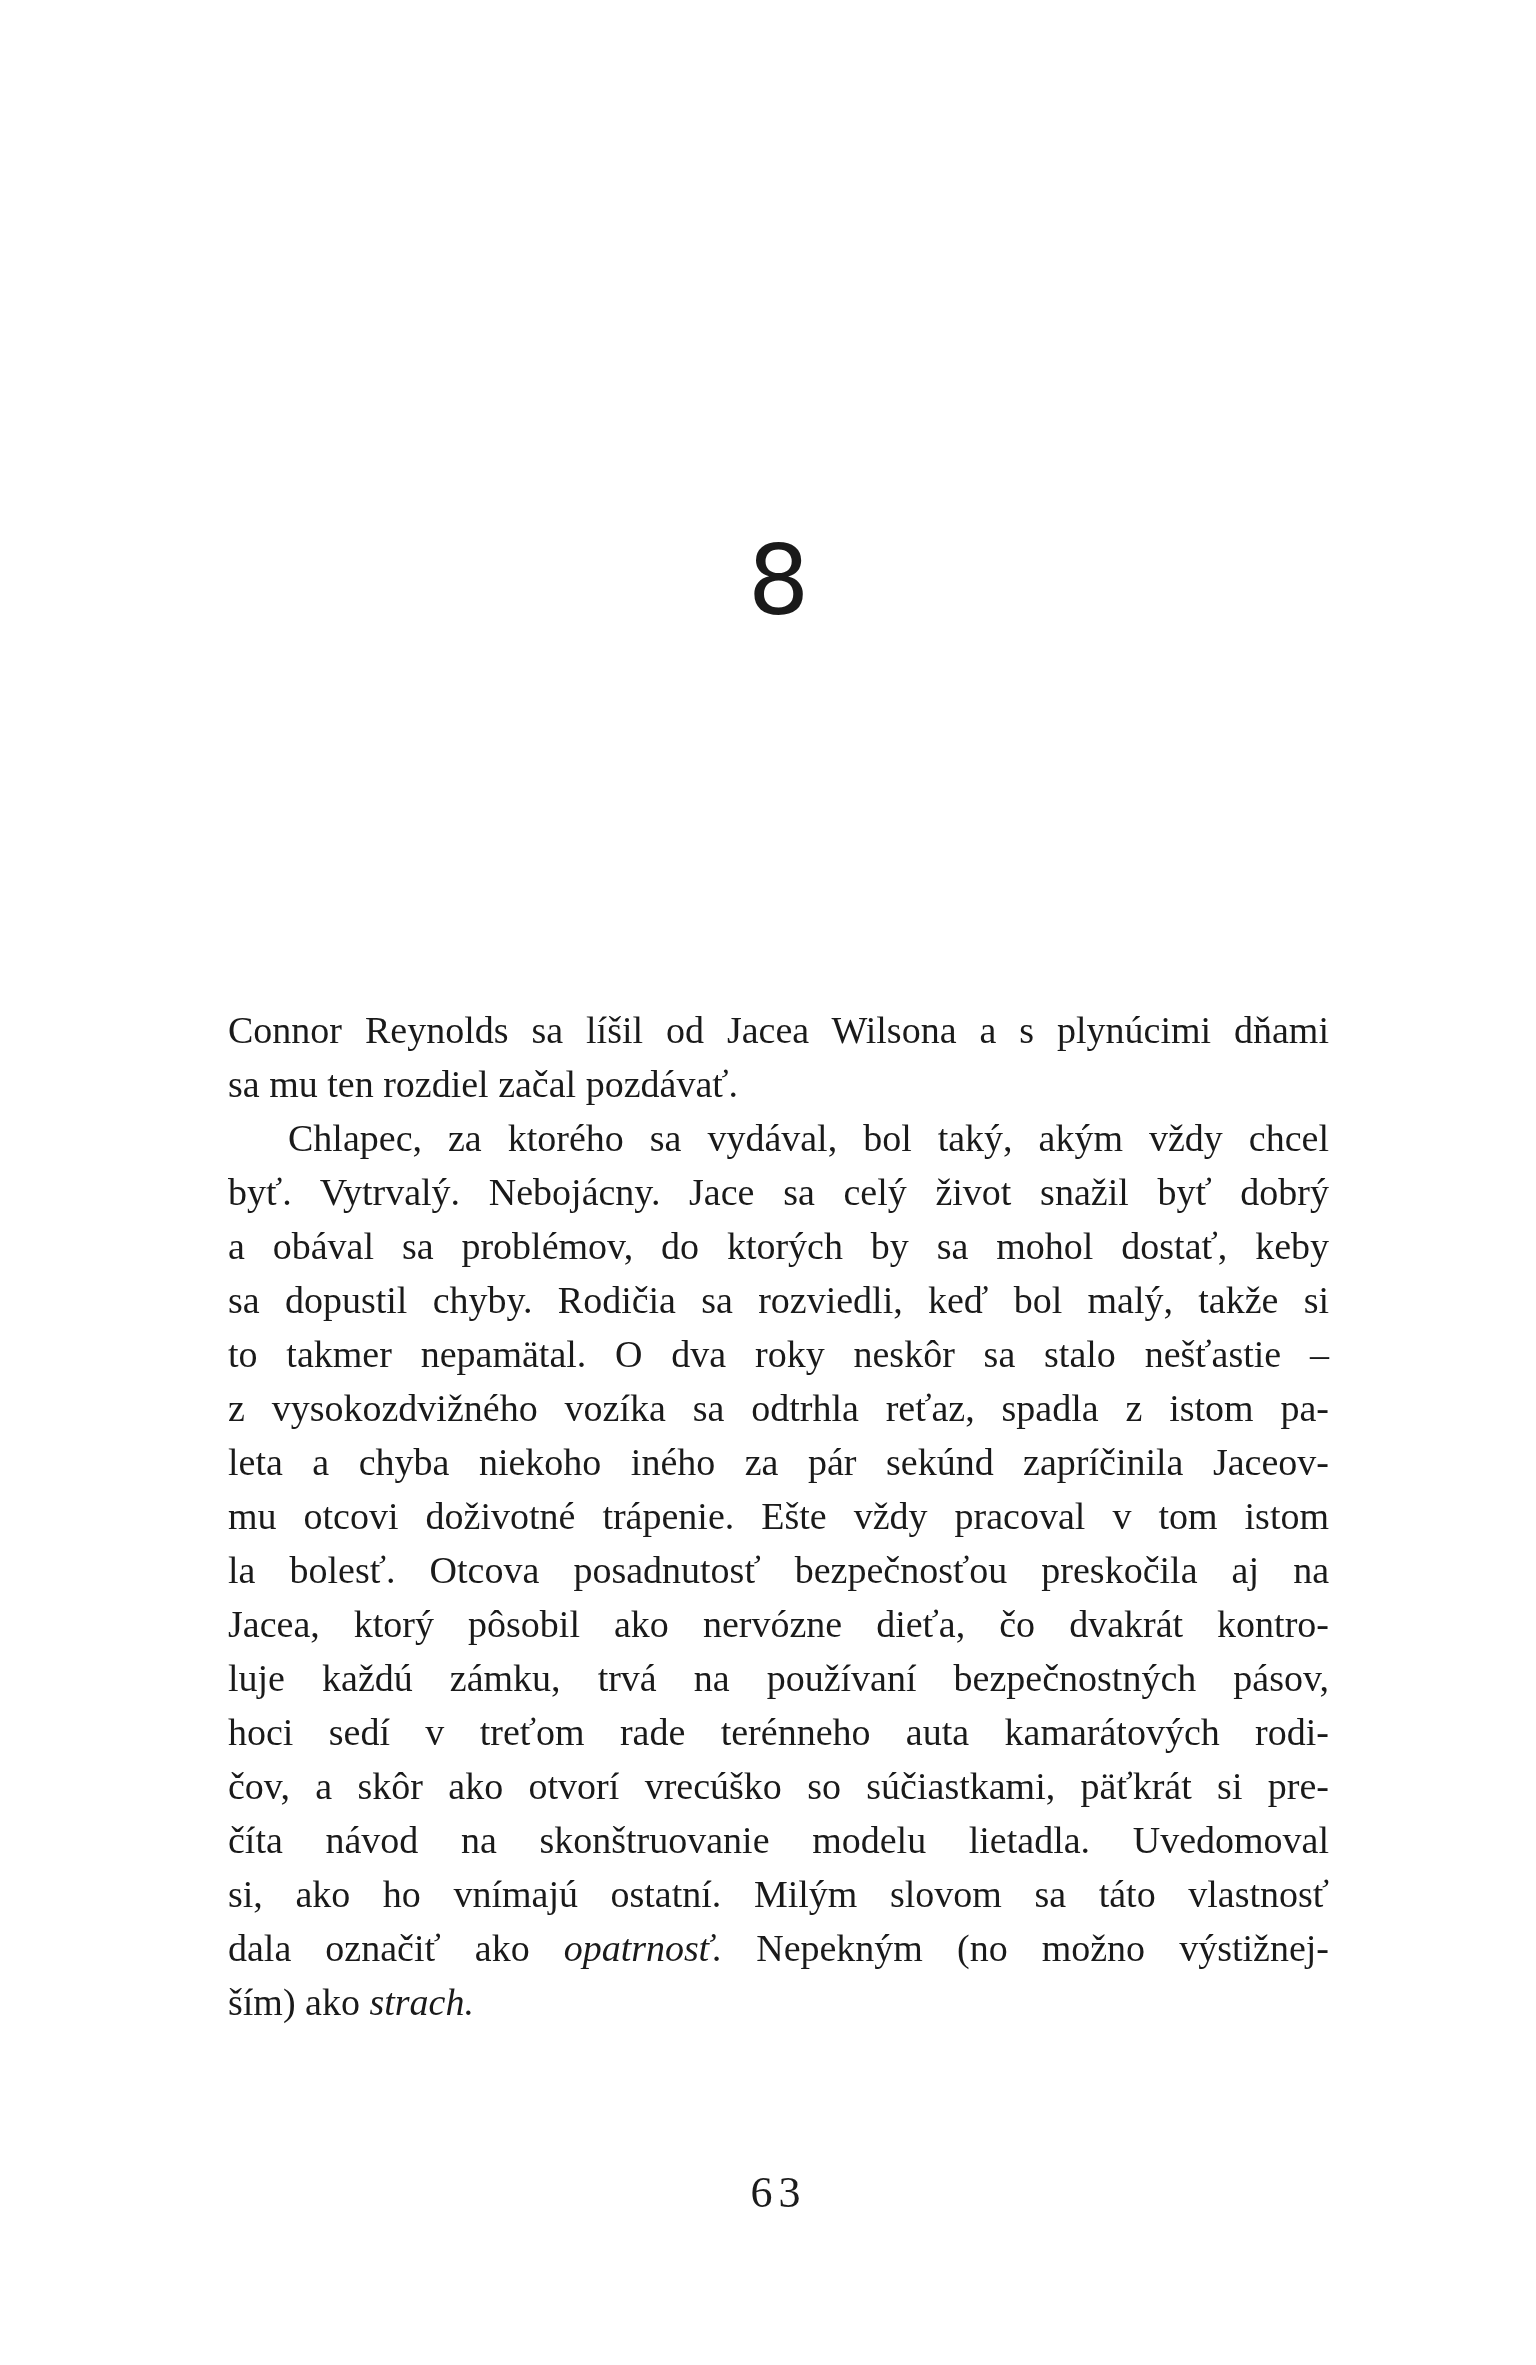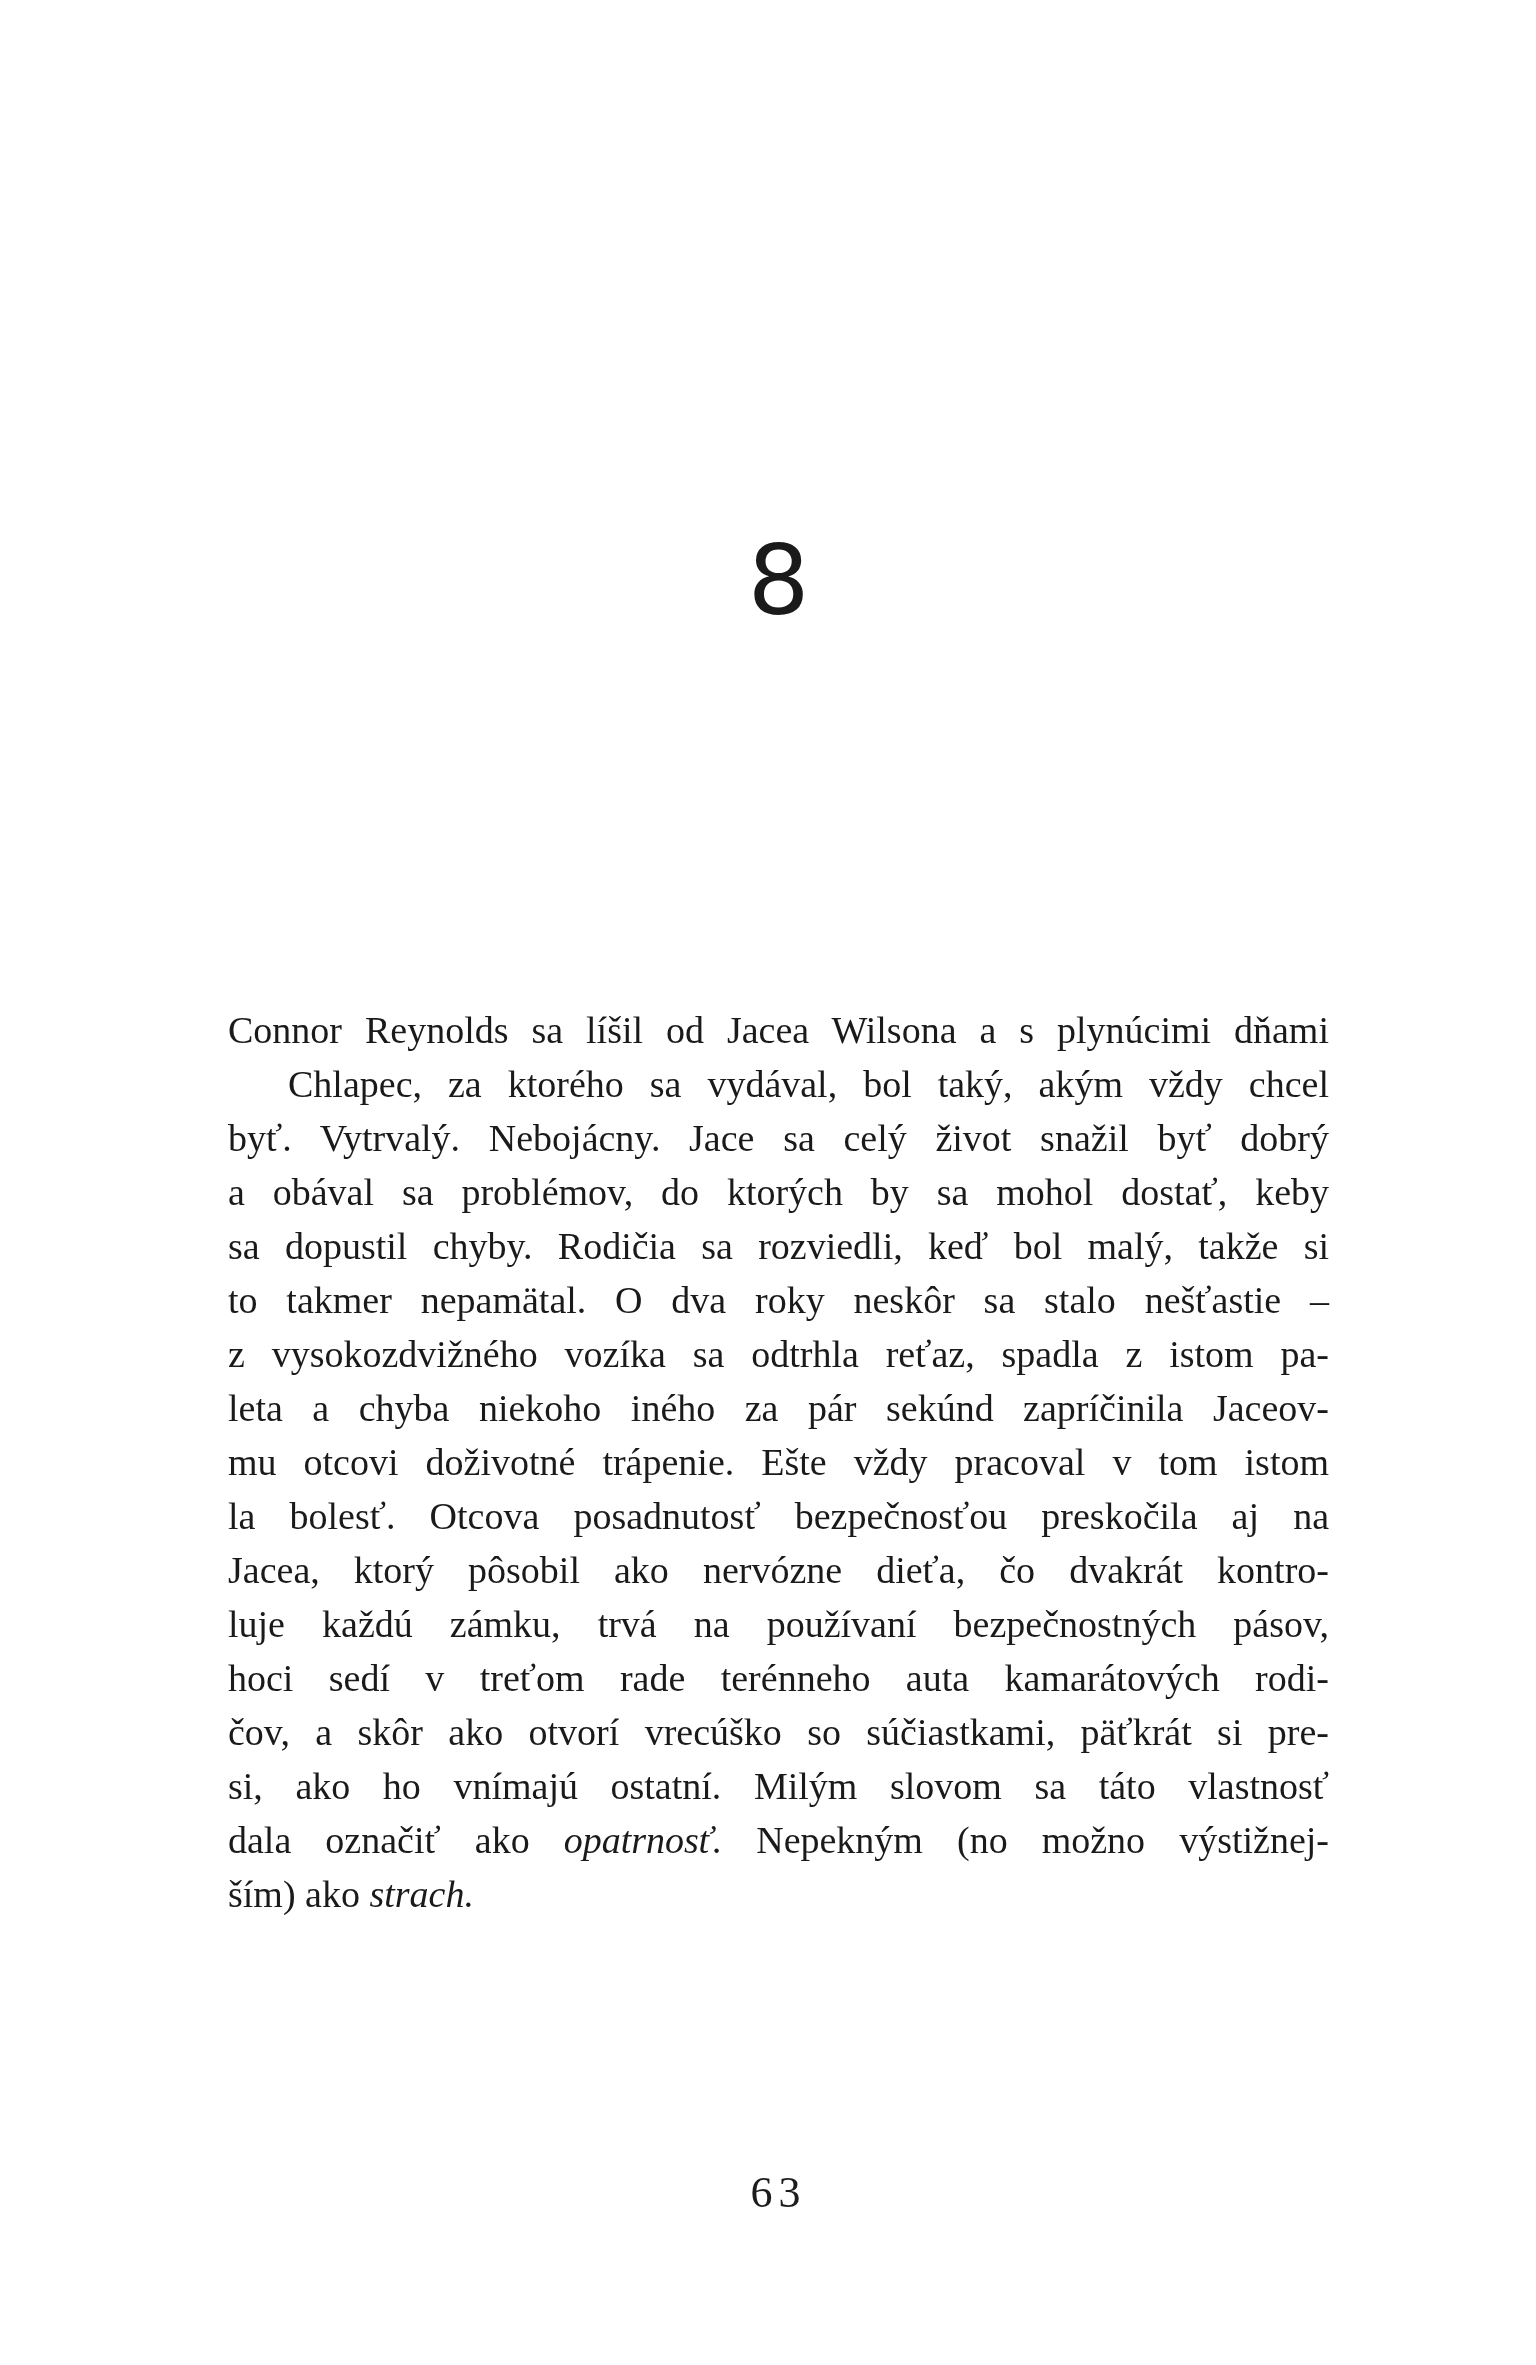--- a/index.html
+++ b/index.html
@@ -64,32 +64,34 @@
   }
 </style>
 </head>
 <body>
 
 <div class="page">
   <div class="chapter-number">8</div>
 
   <div class="text-block">
       <div class="line"><span>Connor Reynolds sa líšil od Jacea Wilsona a s plynúcimi dňami</span></div>
+      <div class="line last"><span>sa mu ten rozdiel začal pozdávať.</span></div>
       <div class="line indent"><span>Chlapec, za ktorého sa vydával, bol taký, akým vždy chcel</span></div>
       <div class="line"><span>byť. Vytrvalý. Nebojácny. Jace sa celý život snažil byť dobrý</span></div>
       <div class="line"><span>a obával sa problémov, do ktorých by sa mohol dostať, keby</span></div>
       <div class="line"><span>sa dopustil chyby. Rodičia sa rozviedli, keď bol malý, takže si</span></div>
       <div class="line"><span>to takmer nepamätal. O dva roky neskôr sa stalo nešťastie –</span></div>
       <div class="line"><span>z vysokozdvižného vozíka sa odtrhla reťaz, spadla z istom pa-</span></div>
       <div class="line"><span>leta a chyba niekoho iného za pár sekúnd zapríčinila Jaceov-</span></div>
       <div class="line"><span>mu otcovi doživotné trápenie. Ešte vždy pracoval v tom istom</span></div>
       <div class="line"><span>la bolesť. Otcova posadnutosť bezpečnosťou preskočila aj na</span></div>
       <div class="line"><span>Jacea, ktorý pôsobil ako nervózne dieťa, čo dvakrát kontro-</span></div>
       <div class="line"><span>luje každú zámku, trvá na používaní bezpečnostných pásov,</span></div>
       <div class="line"><span>hoci sedí v treťom rade terénneho auta kamarátových rodi-</span></div>
       <div class="line"><span>čov, a skôr ako otvorí vrecúško so súčiastkami, päťkrát si pre-</span></div>
+      <div class="line"><span>číta návod na skonštruovanie modelu lietadla. Uvedomoval</span></div>
       <div class="line"><span>si, ako ho vnímajú ostatní. Milým slovom sa táto vlastnosť</span></div>
       <div class="line"><span>dala označiť ako </span><em>opatrnosť.</em><span> Nepekným (no možno výstižnej-</span></div>
       <div class="line last"><span>ším) ako </span><em>strach.</em></div>
     </div>
 
   <div class="page-number">63</div>
 </div>
 
 </body></html>

